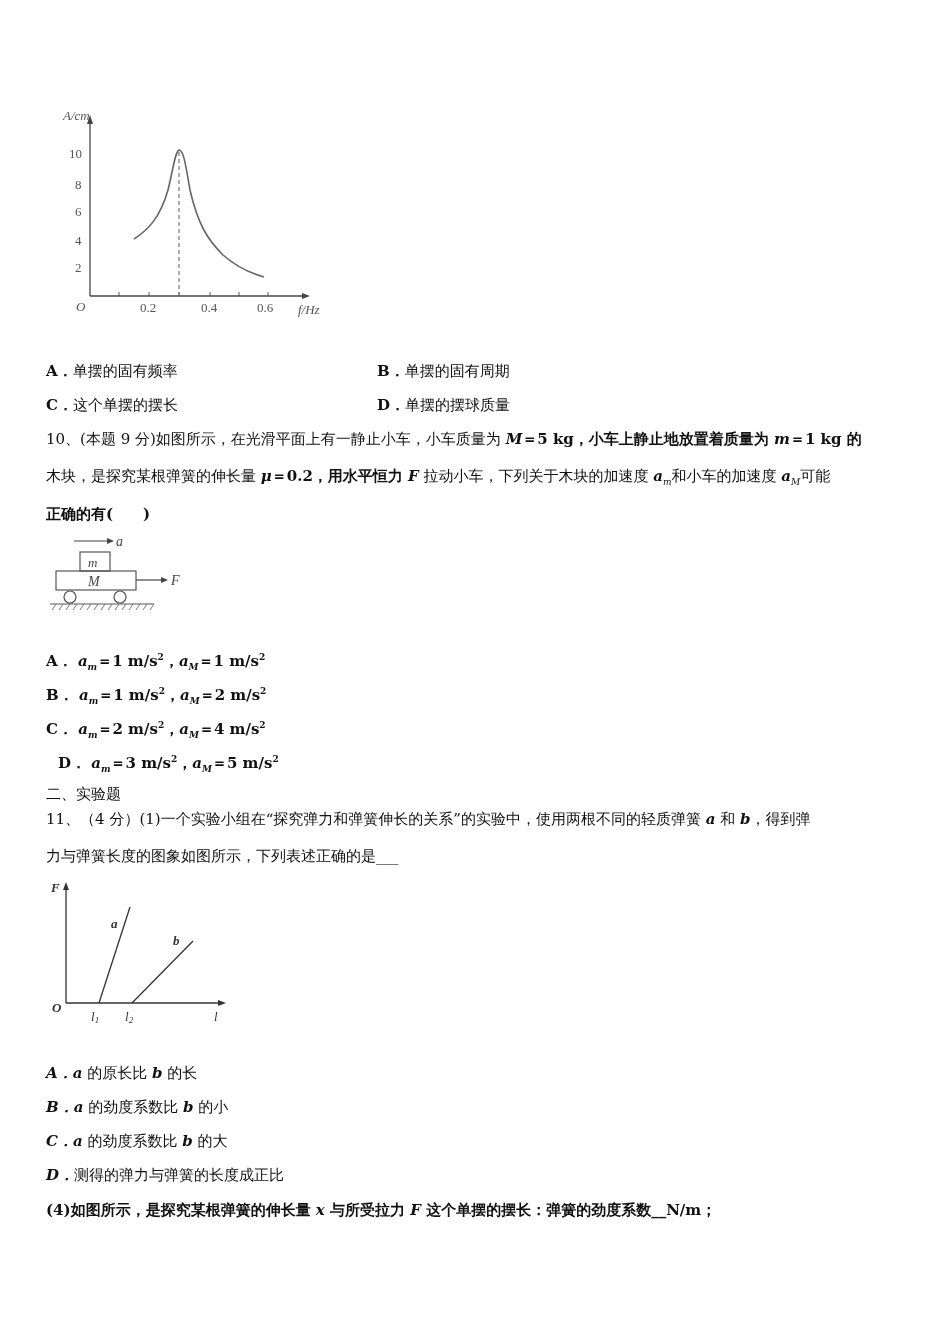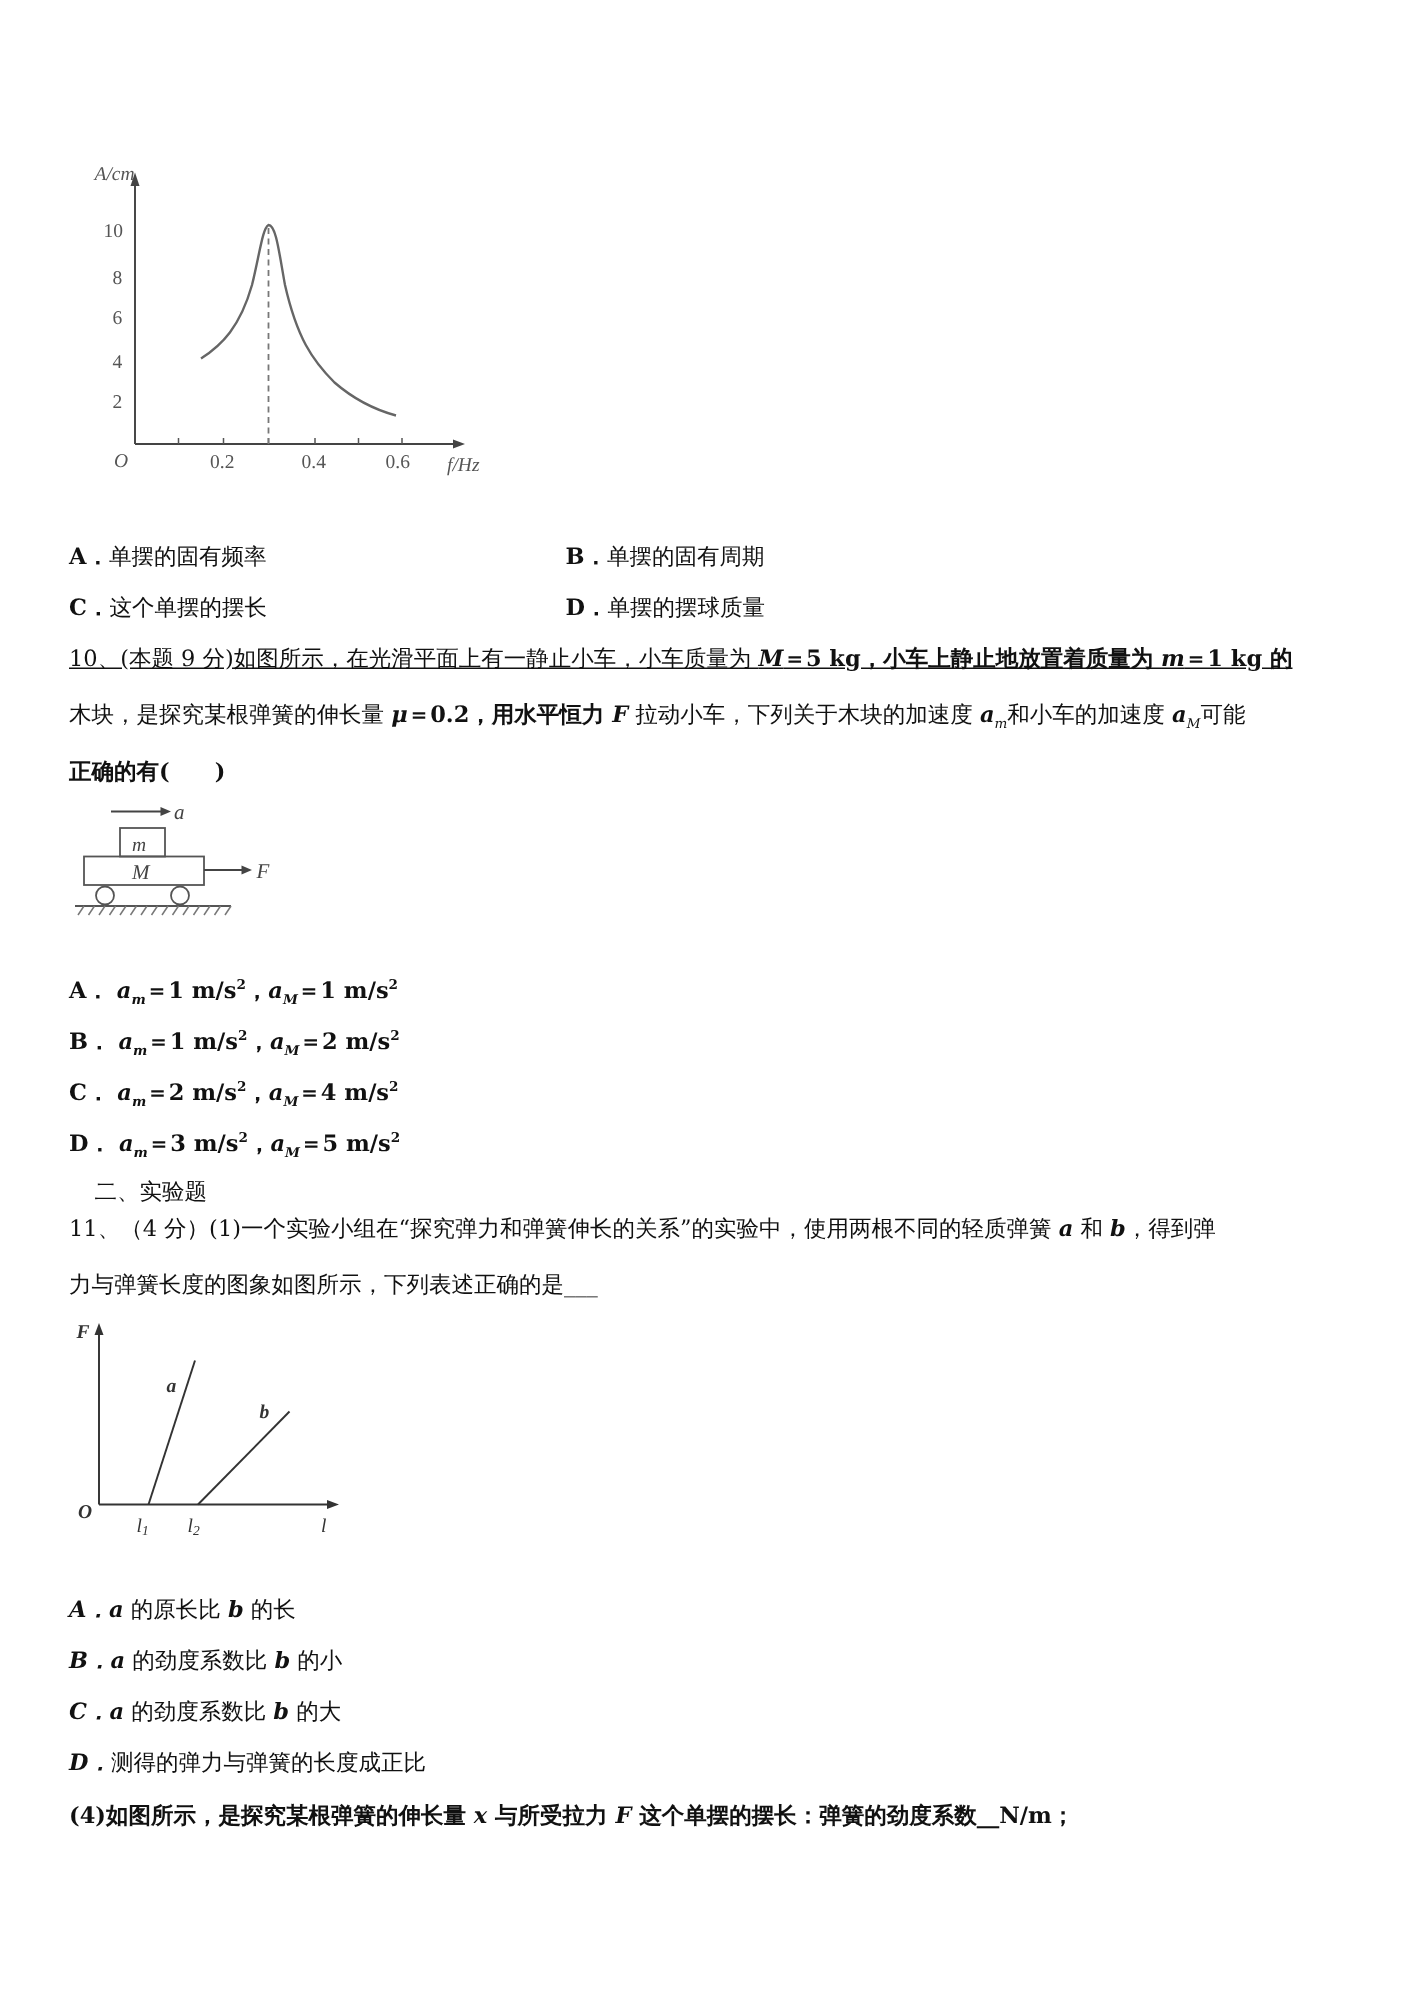--- a/index.html
+++ b/index.html
@@ -61,21 +61,21 @@
 <div class="line" style="top:361px; left:377px;">
   <span class="opt-label">B．</span><span>单摆的固有周期</span>
 </div>
 <div class="line" style="top:395px;">
   <span class="opt-label">C．</span><span>这个单摆的摆长</span>
 </div>
 <div class="line" style="top:395px; left:377px;">
   <span class="opt-label">D．</span><span>单摆的摆球质量</span>
 </div>
 
-<div class="line" style="top:429px;text-decoration:underline;">
+<div class="line" style="top:429px;">
   <span>10、(本题 9 分)如图所示，在光滑平面上有一静止小车，小车质量为 </span><span class="b i">M</span><span class="b">＝5 kg，小车上静止地放置着质量为 </span><span class="b i">m</span><span class="b">＝1 kg 的</span>
 </div>
 <div class="line" style="top:466px;">
   <span>木块，是探究某根弹簧的伸长量 </span><span class="b i">μ</span><span class="b">＝0.2，用水平恒力 </span><span class="b i">F</span><span> 拉动小车，下列关于木块的加速度 </span><span class="b i">a</span><sub class="i">m</sub><span>和小车的加速度 </span><span class="b i">a</span><sub class="i">M</sub><span>可能</span>
 </div>
 <div class="line" style="top:504px;">
   <span class="b">正确的有(　　)</span>
 </div>
 
 <div class="abs" style="left:50px; top:530px; width:150px; height:90px;">
@@ -115,25 +115,25 @@
 
 <div class="line b" style="top:647px;">
   <span>A．</span> <span class="i">a</span><sub class="i">m</sub>＝<span>1</span><span> m/s</span><sup>2</sup><span>，</span><span class="i">a</span><sub class="i">M</sub>＝<span>1</span><span> m/s</span><sup>2</sup>
 </div>
 <div class="line b" style="top:681px;">
   <span>B．</span> <span class="i">a</span><sub class="i">m</sub>＝<span>1</span><span> m/s</span><sup>2</sup><span>，</span><span class="i">a</span><sub class="i">M</sub>＝<span>2</span><span> m/s</span><sup>2</sup>
 </div>
 <div class="line b" style="top:715px;">
   <span>C．</span> <span class="i">a</span><sub class="i">m</sub>＝<span>2</span><span> m/s</span><sup>2</sup><span>，</span><span class="i">a</span><sub class="i">M</sub>＝<span>4</span><span> m/s</span><sup>2</sup>
 </div>
-<div class="line b" style="top:749px;">
+<div class="line b" style="top:749px;margin-left:12px;">
   <span>D．</span> <span class="i">a</span><sub class="i">m</sub>＝<span>3</span><span> m/s</span><sup>2</sup><span>，</span><span class="i">a</span><sub class="i">M</sub>＝<span>5</span><span> m/s</span><sup>2</sup>
 </div>
 
-<div class="line" style="top:784px;margin-left:17px;">
+<div class="line" style="top:784px;">
   <span>二、实验题</span>
 </div>
 
 <div class="line" style="top:809px;">
   <span>11、（4 分）(1)一个实验小组在“探究弹力和弹簧伸长的关系”的实验中，使用两根不同的轻质弹簧 </span><span class="b i">a</span><span> 和 </span><span class="b i">b</span><span>，得到弹</span>
 </div>
 <div class="line" style="top:846px;">
   <span>力与弹簧长度的图象如图所示，下列表述正确的是___</span>
 </div>
 

